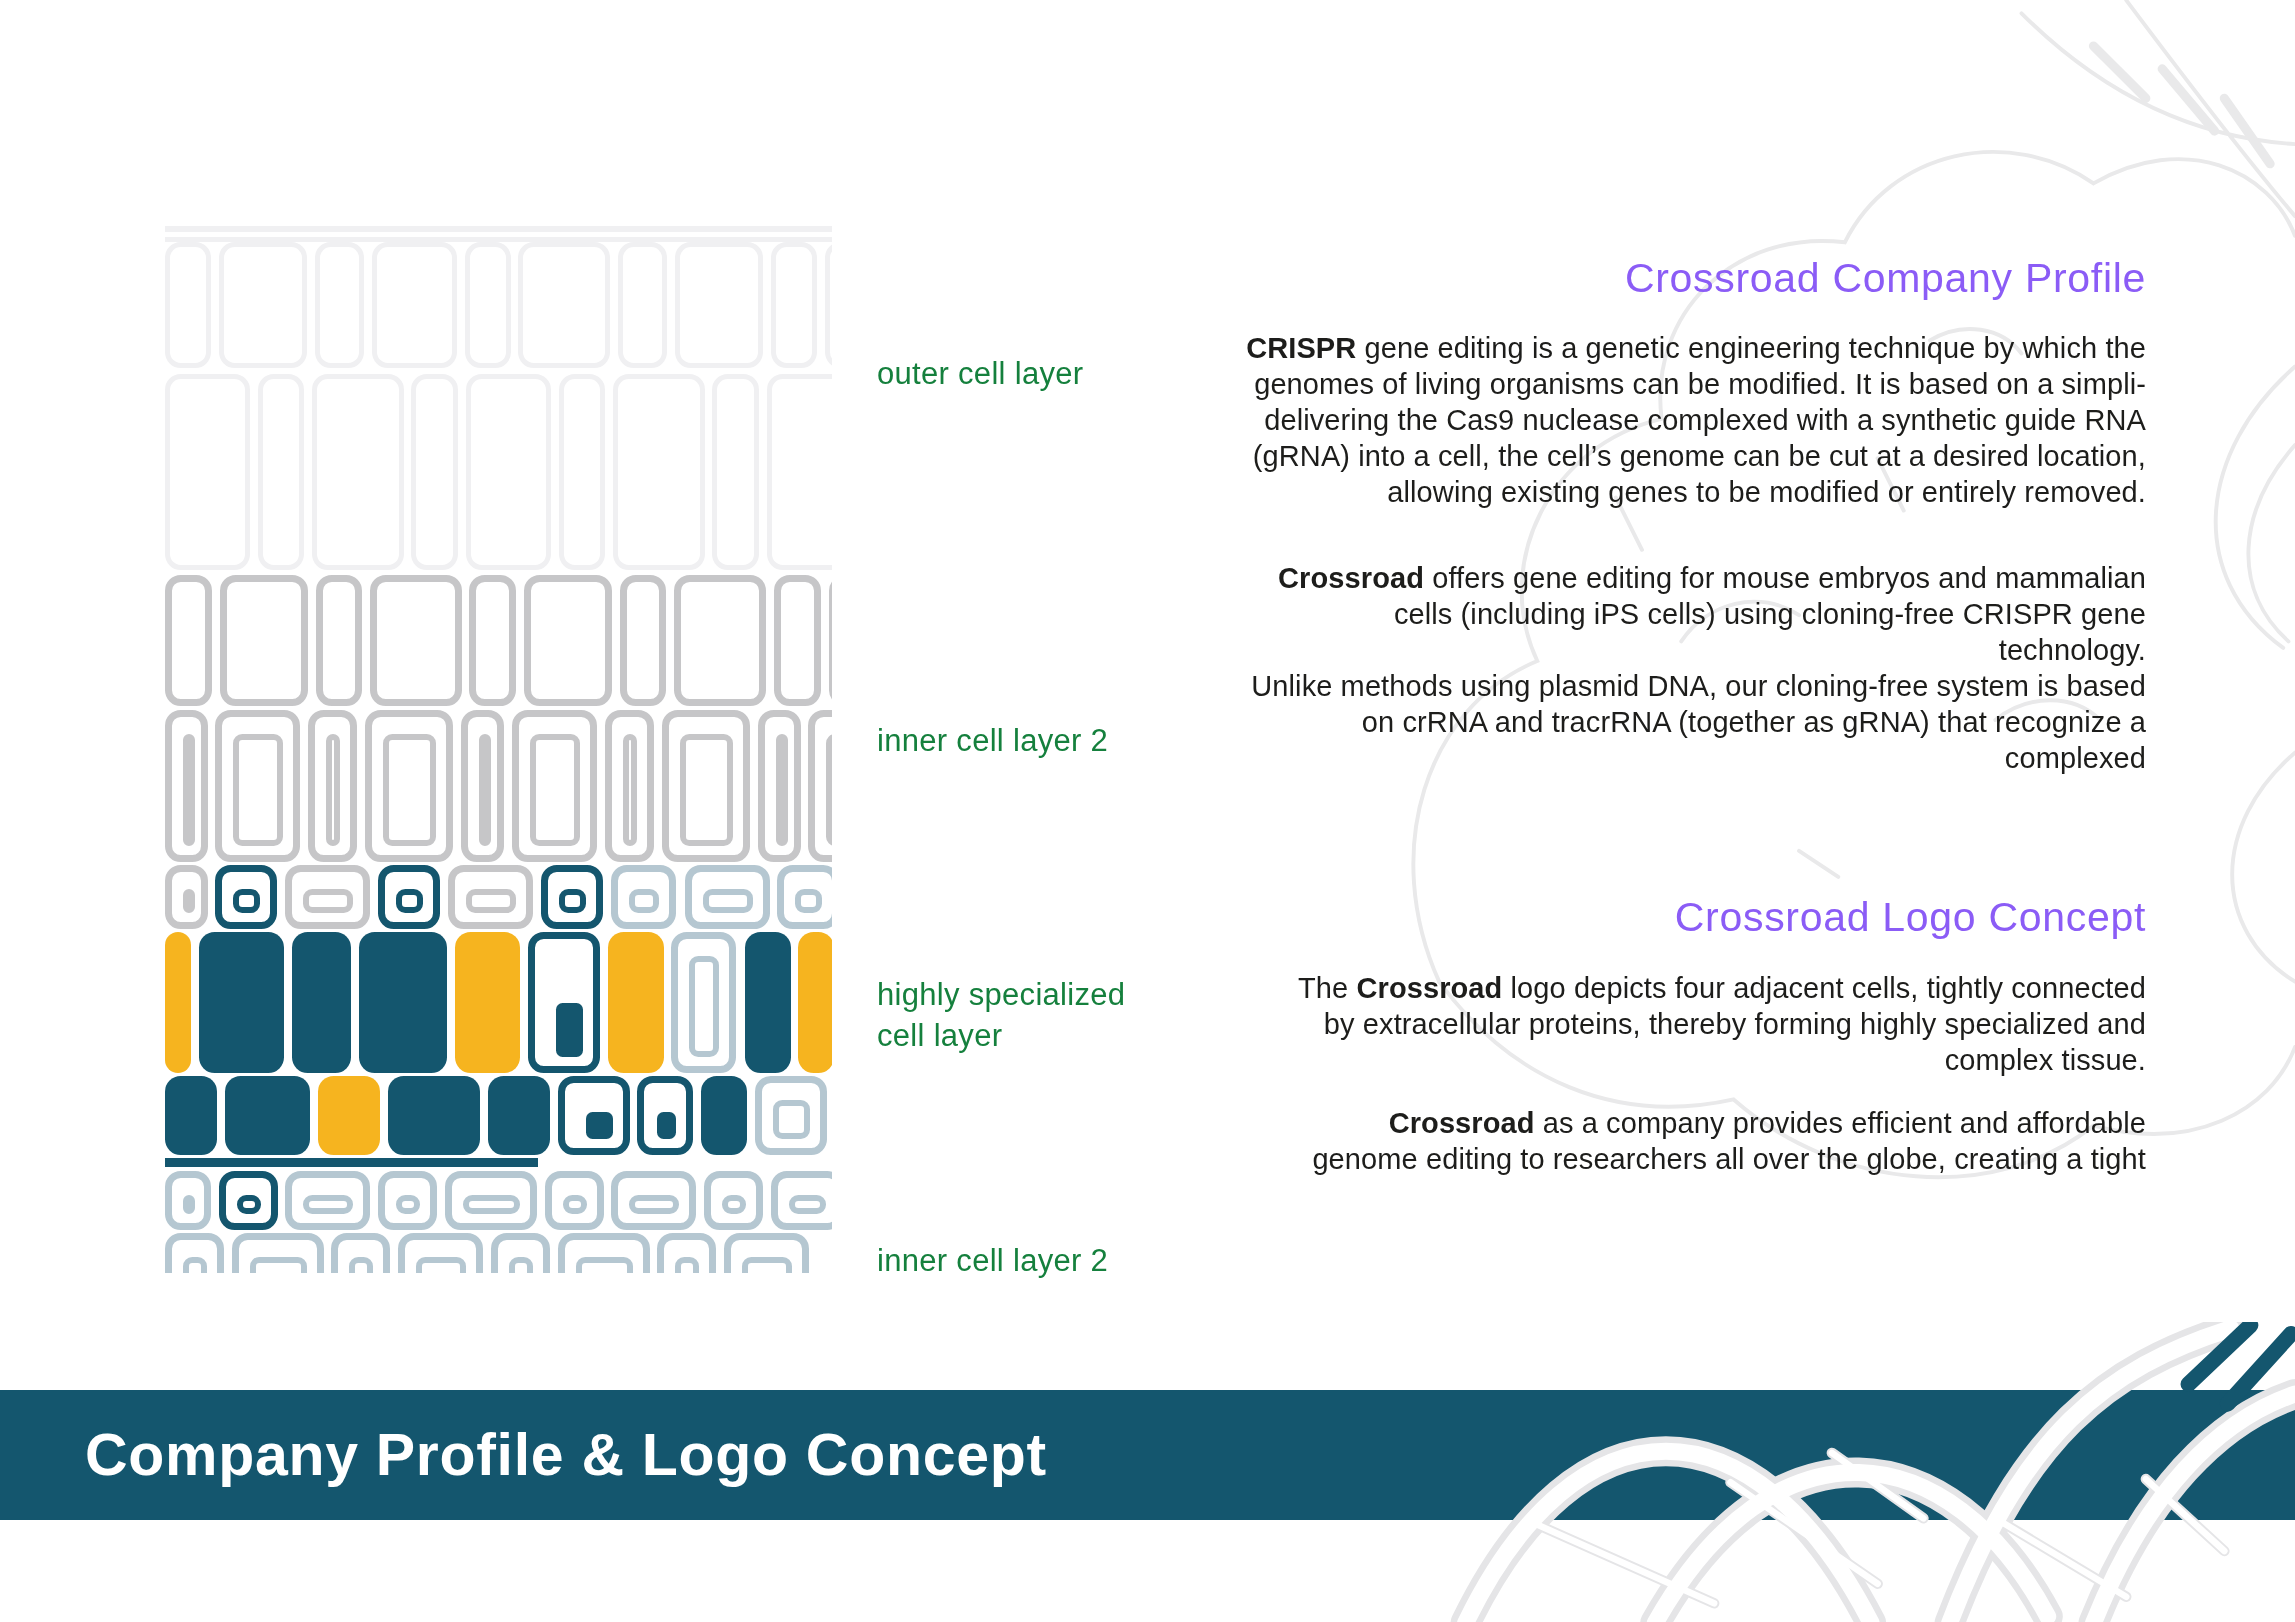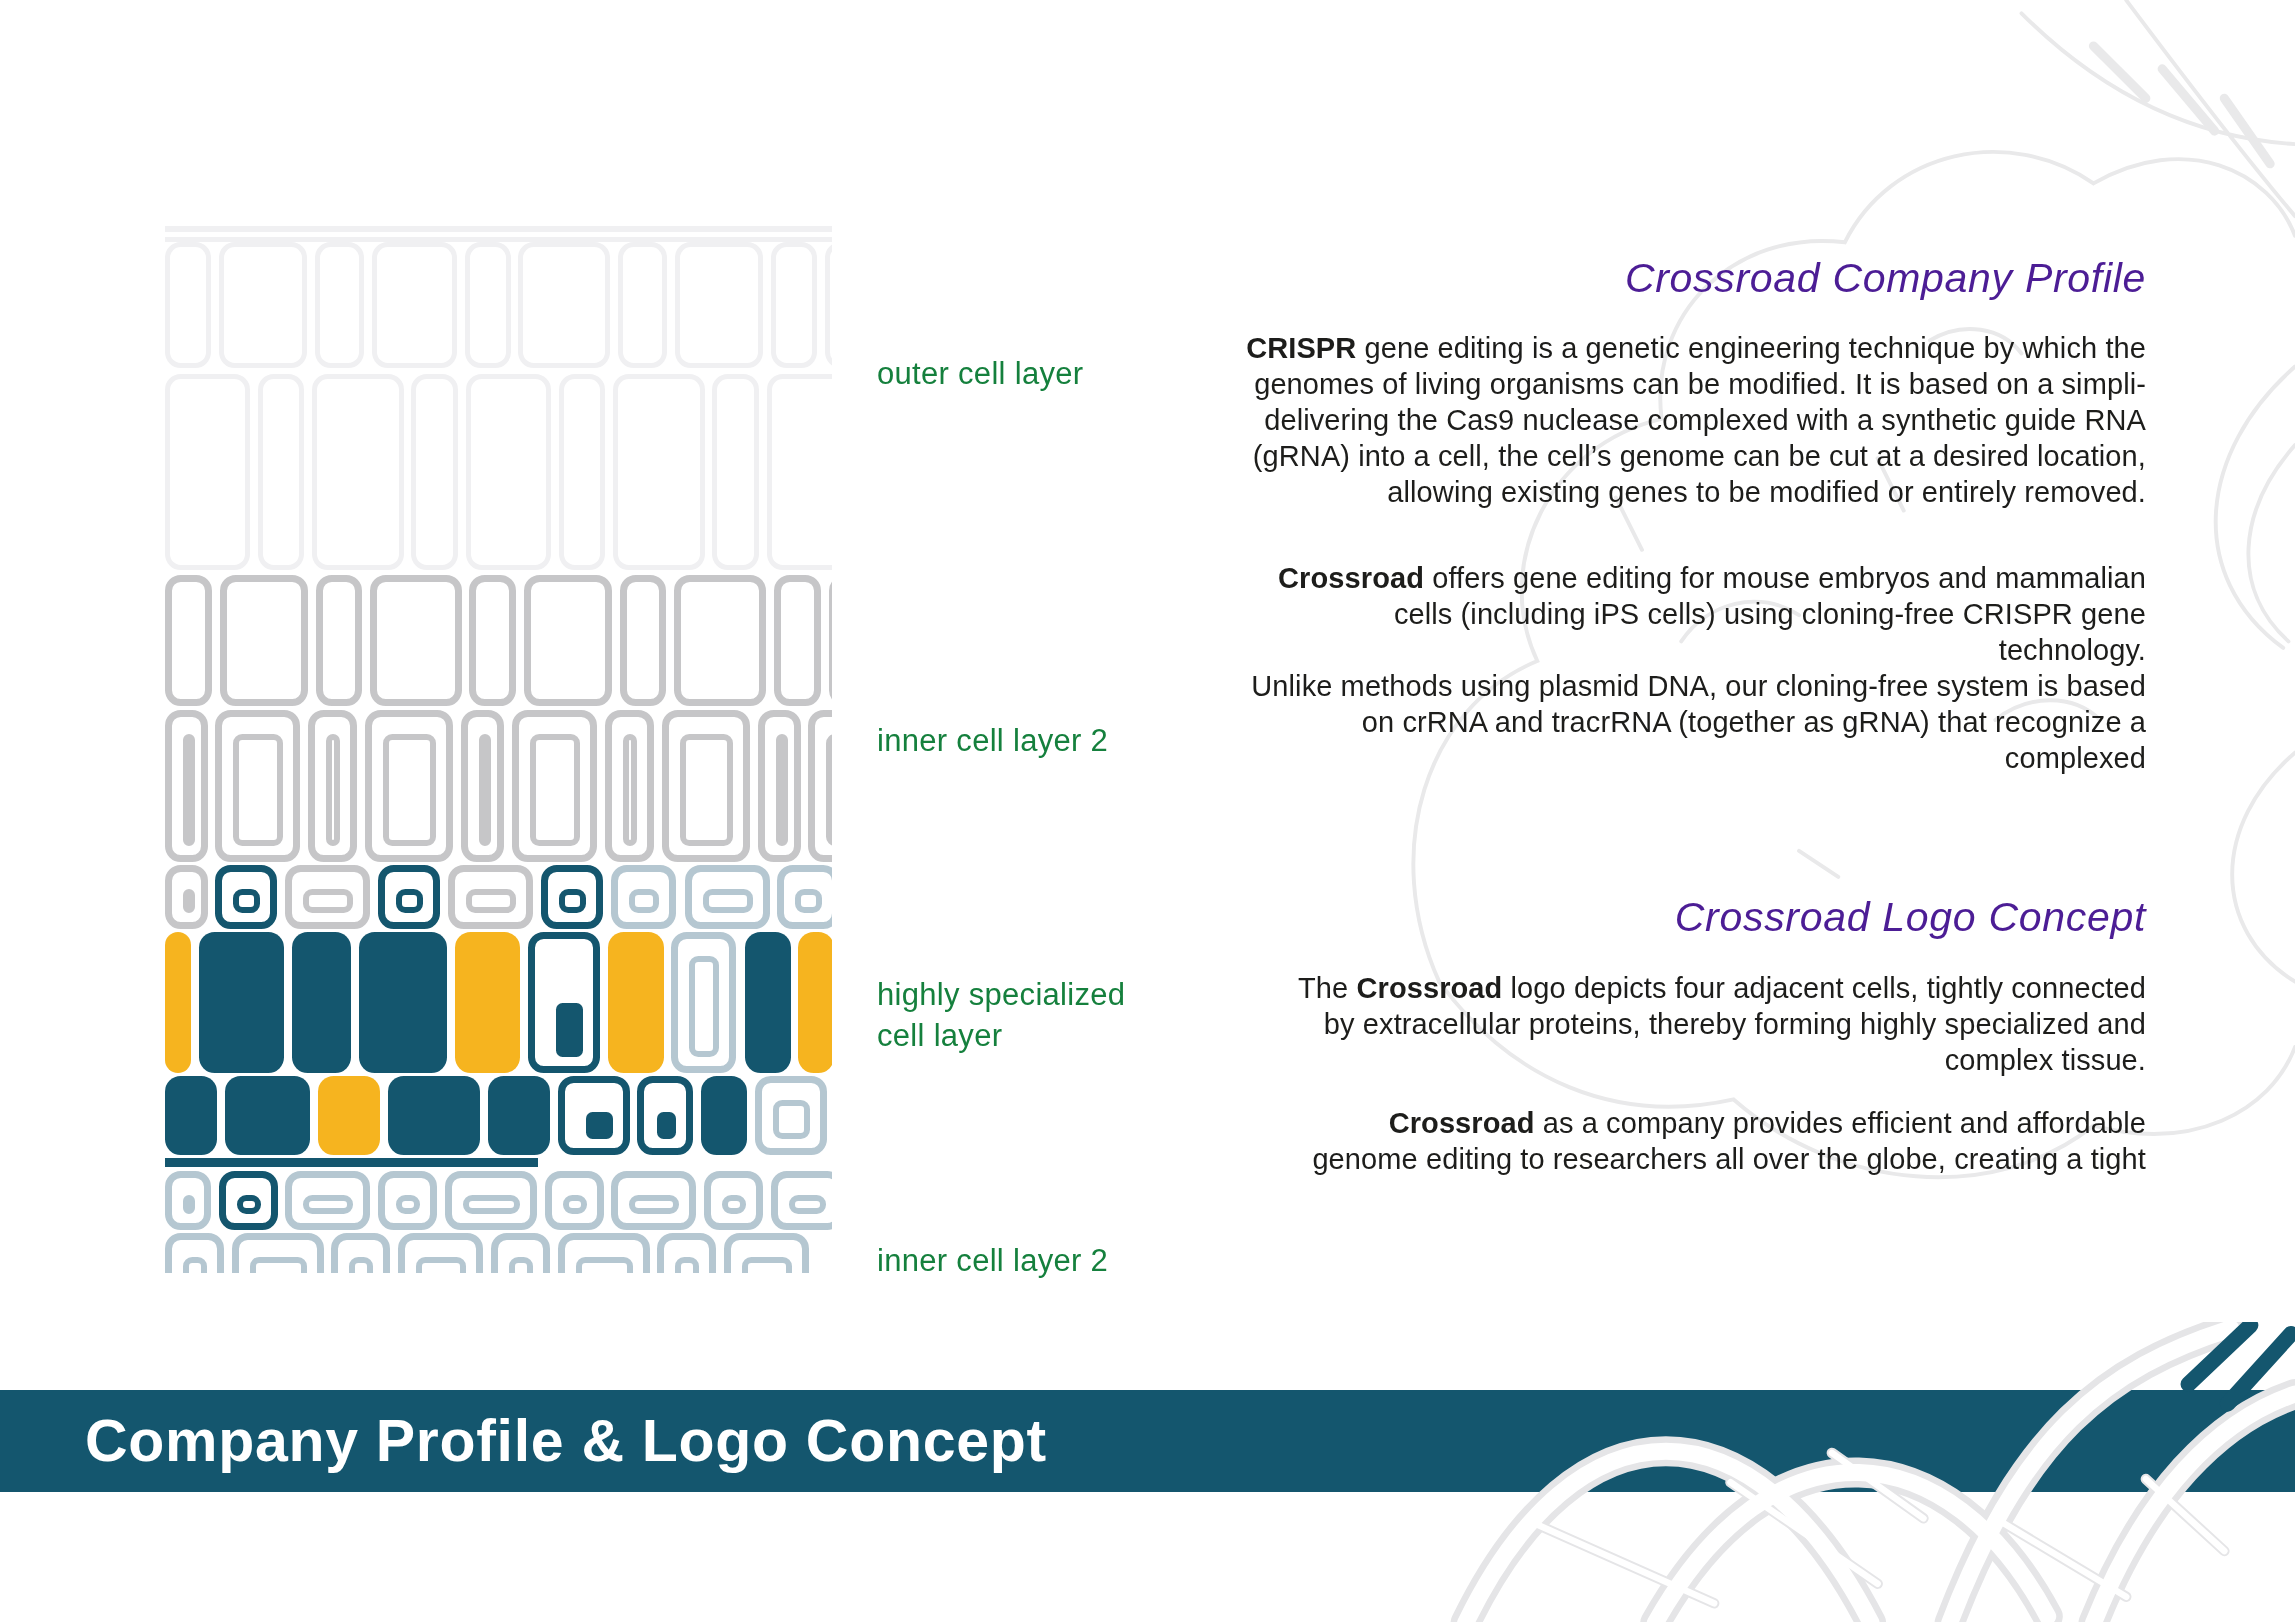--- a/index.html
+++ b/index.html
@@ -21,26 +21,26 @@
   .cell.wt{border-color:#14566e;}
   .cell.tf{background:#14566e;border:none !important;}
   .cell.yf{background:#f6b41f;border:none !important;}
   .cell .inner{position:absolute;left:10.5px;right:10.5px;top:17px;bottom:9.2px;border:6.5px solid;border-color:inherit;border-radius:9.2px;}
   .cell.wt .inner{border:none;background:#14566e;left:auto;top:auto;right:10.5px;bottom:9.2px;width:45%;height:42%;border-radius:6.5px;}
 
   
   .layer-label{position:absolute;left:877px;font-size:31px;line-height:41px;color:#15803d;letter-spacing:0.3px;white-space:pre-line;z-index:3;}
 
   
-  .rc-h{position:absolute;left:1243px;width:903px;text-align:right;font-size:41px;color:#4c1d95;letter-spacing:0.7px;z-index:3;font-style:italic;}
+  .rc-h{position:absolute;left:1243px;width:903px;text-align:right;font-size:41px;color:#8b5cf6;letter-spacing:0.7px;z-index:3;}
   .para{position:absolute;left:1243px;width:903px;text-align:right;font-size:29px;line-height:36px;color:#1d1d1b;letter-spacing:0.1px;z-index:3;}
   .para .b{font-weight:700;}
 
   
-  .banner{position:absolute;left:0;top:1390px;width:2295px;height:102px;background:#14566e;z-index:1;}
+  .banner{position:absolute;left:0;top:1390px;width:2295px;height:130px;background:#14566e;z-index:1;}
   .banner-title{position:absolute;left:85px;top:0;height:100%;display:flex;align-items:center;font-size:59px;font-weight:700;color:#ffffff;letter-spacing:0.7px;white-space:nowrap;}
 </style>
 </head>
 <body>
 
 <div class="page">
 
   <svg class="art-top" width="954" height="1309" viewBox="0 0 1458 2000">
     <g fill="none" stroke="#e9e9ea" stroke-width="6" stroke-linecap="round">
       <path d="M150 1500 C60 1300 130 1080 300 1010 C230 860 320 680 490 640 C470 480 600 350 770 370 C840 230 1020 190 1150 280 C1290 200 1420 260 1458 360"></path>

